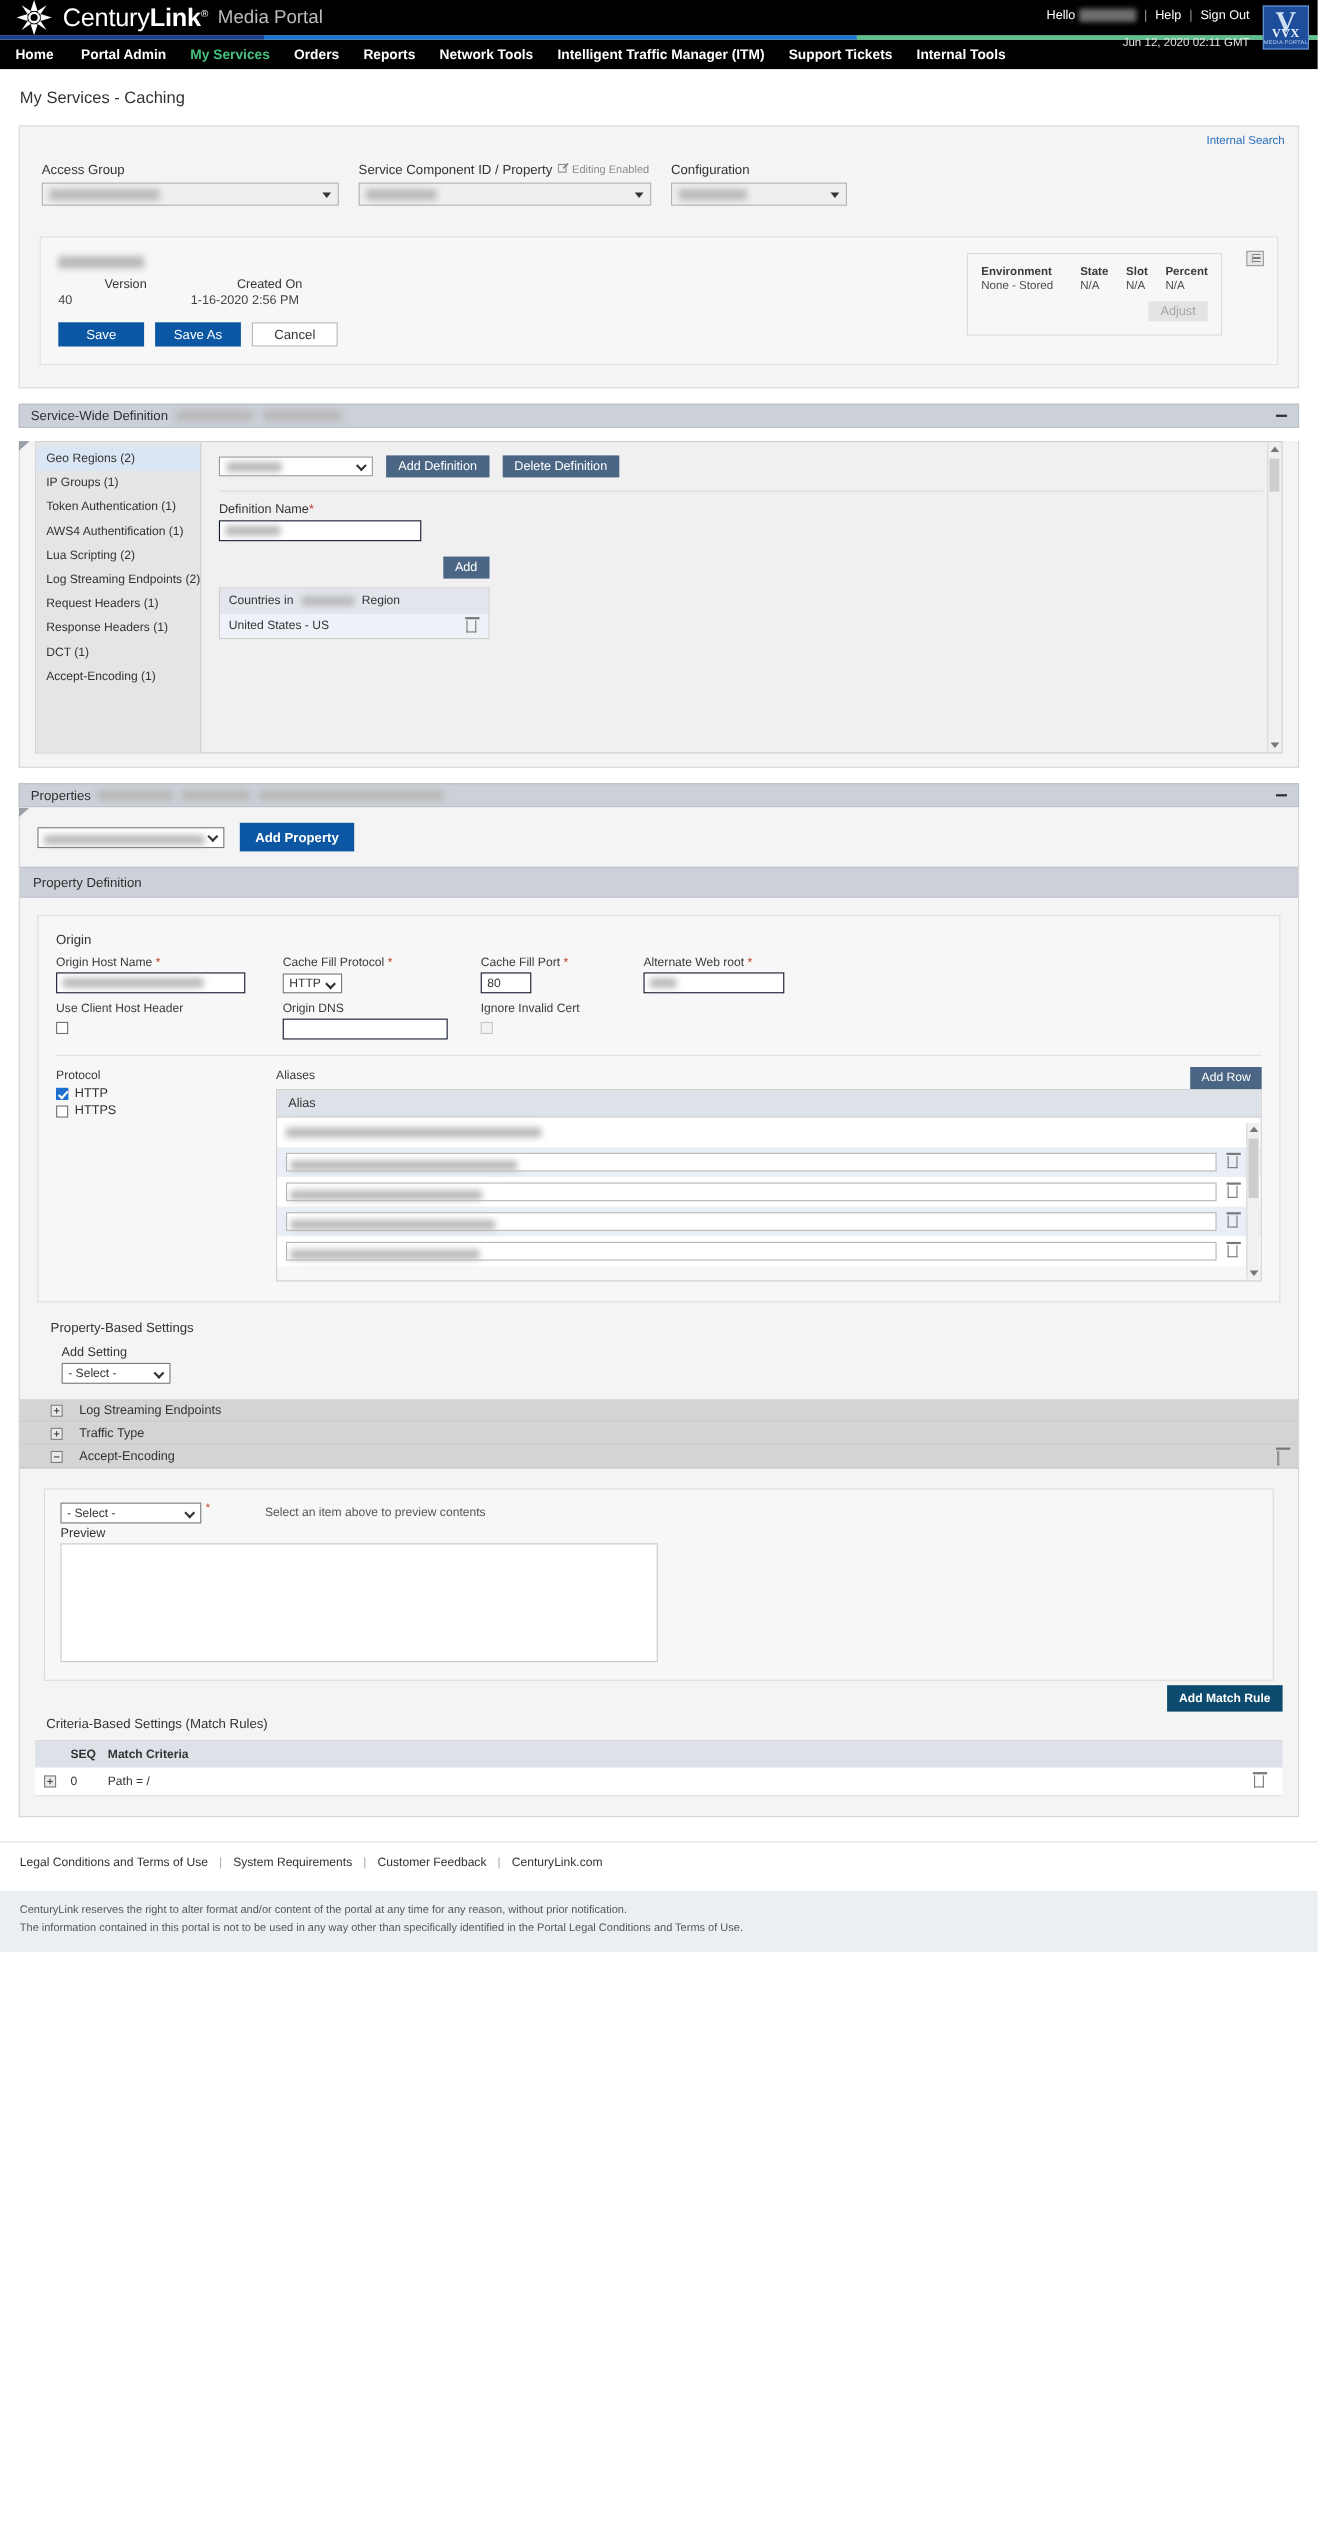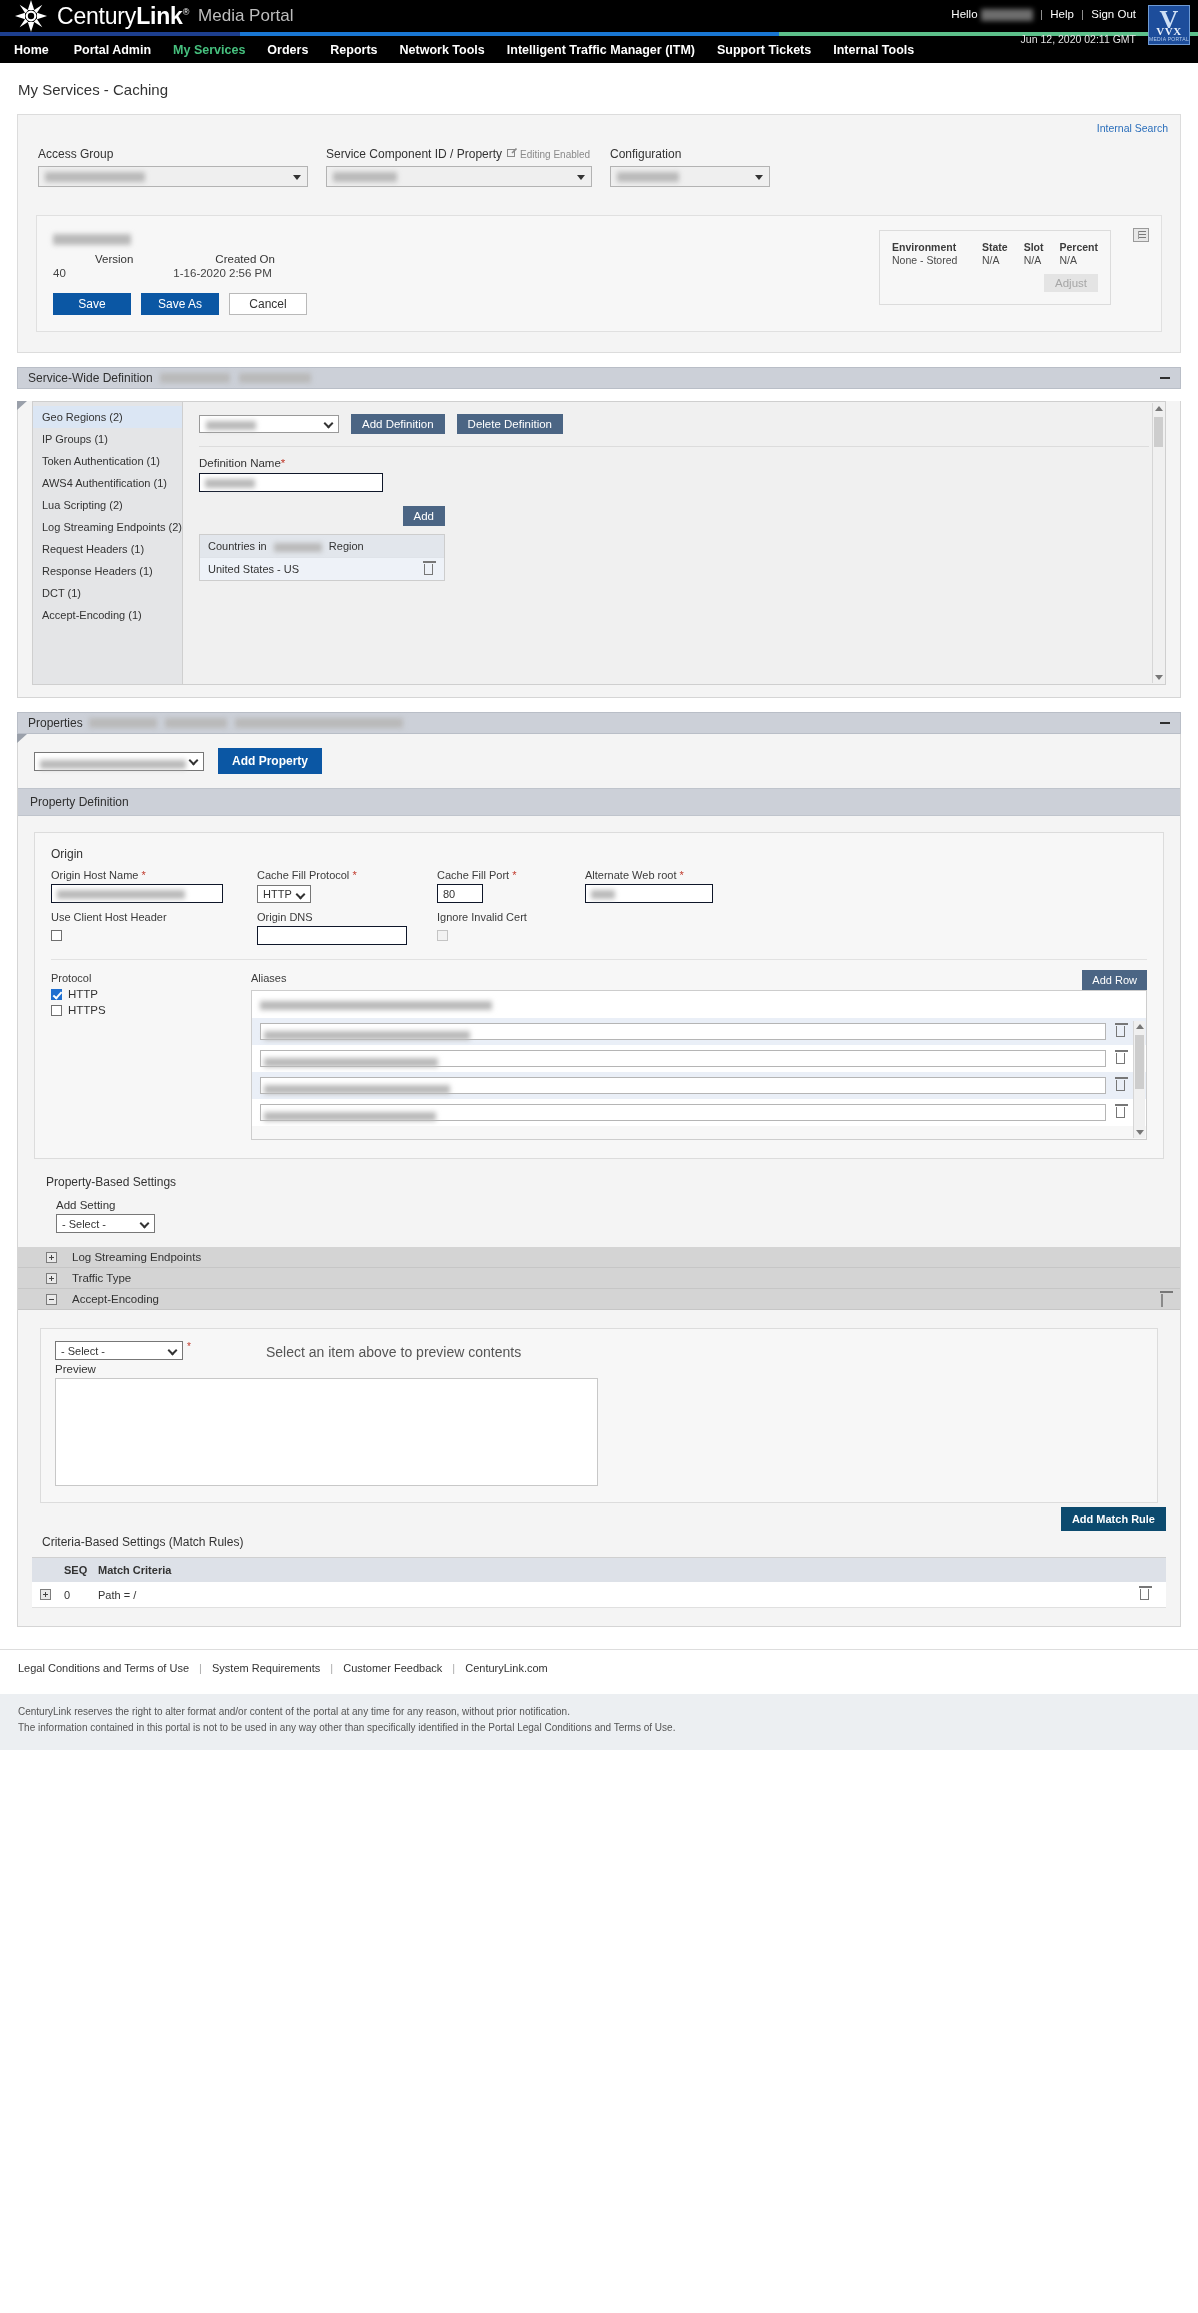--- a/index.html
+++ b/index.html
@@ -329,21 +329,21 @@
     margin: 18px 22px 0 22px; border: 1px solid #dcdcdc; background:#f7f7f7;
     padding: 12px 14px 16px 14px;
   }
   .pv-row { display:flex; align-items:flex-start; gap:0; }
   .pv-sel {
     width: 128px; height: 19px; border:1px solid #777; background:#fff;
     display:flex; align-items:center; padding-left:5px; font-size:11px;
     color:#333; position:relative;
   }
   .pv-req { color:#c0392b; font-size:10px; margin-left:4px; }
-  .pv-hint { font-size:14px; color:#555; margin-left:75px; margin-top:3px; }
+  .pv-hint { font-size:11px; color:#555; margin-left:50px; margin-top:3px; }
   .pv-label { font-size:11.5px; color:#333; margin: 3px 0 3px 0; }
   .pv-box { height: 108px; border:1px solid #c8c8c8; background:#fff; width: 543px; }
 
   
   .crit-wrap { margin-top: 22px; padding: 0 14px 18px 14px; position: relative; }
   .btn-matchrule {
     background:#0c4a6e; color:#fff; border:none; font-size:11px; font-weight:bold;
     padding:6px 11px; position:absolute; right:14px; top:-18px; cursor:pointer;
     font-family: inherit;
   }
@@ -675,20 +675,21 @@
                 <span>HTTPS</span>
               </div>
             </div>
 
             <div class="alias-col">
               <div class="olabel" style="position:relative;">Aliases</div>
               <div style="position:relative;height:0;">
                 <button class="btn-slate-sm" style="top:-17px;">Add Row</button>
               </div>
               <div class="alias-tbl">
+                <div class="alias-h">Alias</div>
                 <div class="alias-rows">
                   <div class="alias-r odd">
                     <span style="flex:1"><span class="redact-lt" style="width:232px;height:9px;"></span></span>
                     <span class="alias-del"></span>
                   </div>
                   <div class="alias-r even">
                     <span class="alias-inp"><span class="redact-lt" style="width:206px;height:9px;margin:3px 0 0 3px;"></span></span>
                     <span class="alias-del">
                         <span class="trash"></span>
                       </span>

